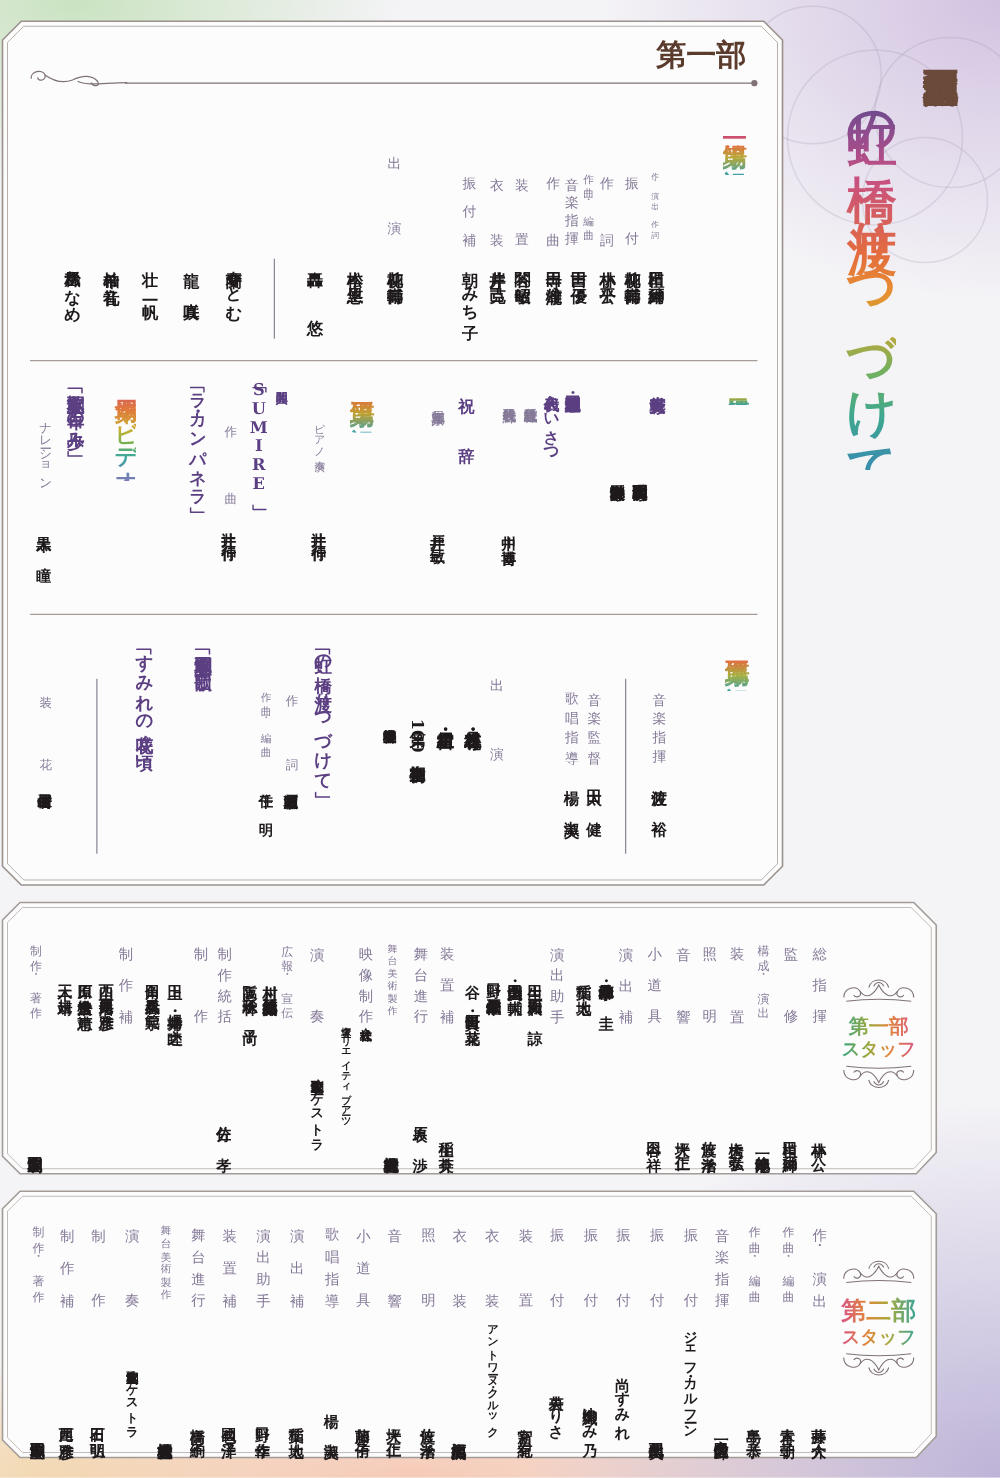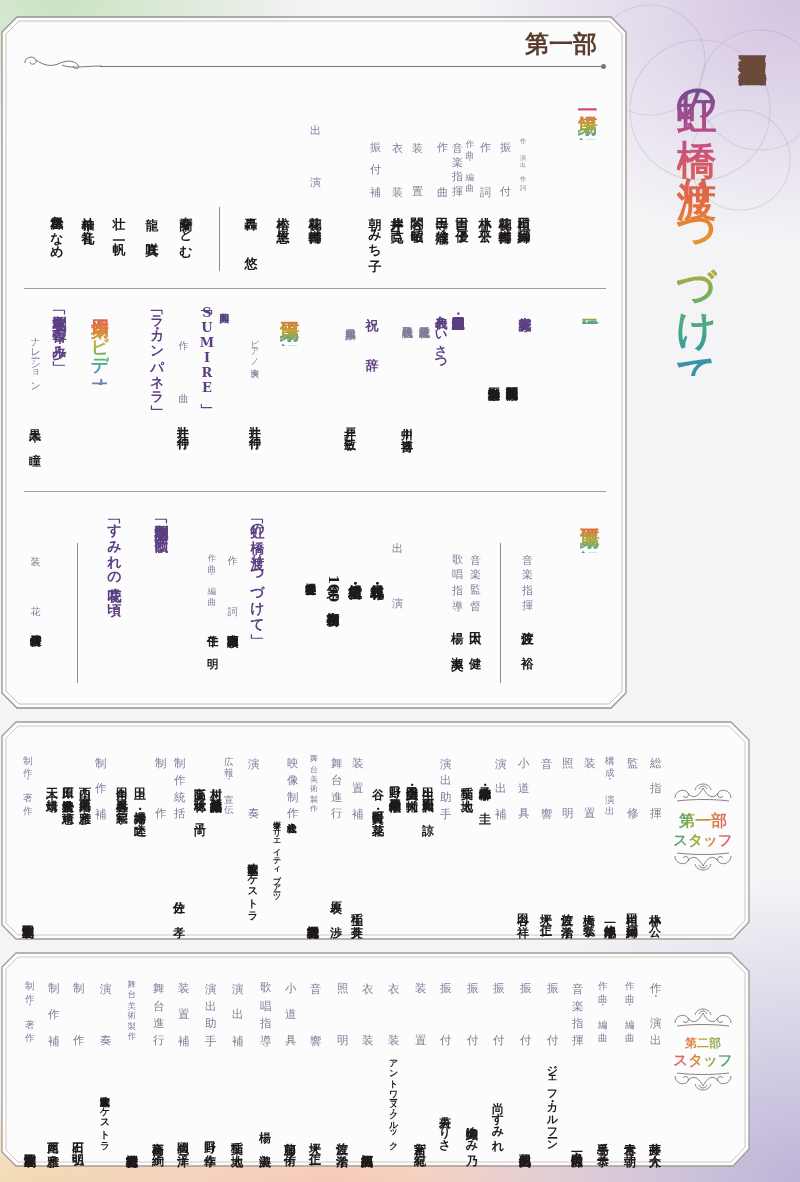--- a/index.html
+++ b/index.html
@@ -244,21 +244,21 @@
   <svg width="60" height="24" viewBox="0 0 60 24">
       <g fill="none" stroke="#7f7275" stroke-width="0.9">
         <path d="M2 18 C2 10 12 8 15 13 C17 17 12 19 10 16"></path>
         <path d="M58 18 C58 10 48 8 45 13 C43 17 48 19 50 16"></path>
         <path d="M15 13 C20 20 26 16 30 8 C34 16 40 20 45 13"></path>
         <path d="M22 10 C24 2 36 2 38 10"></path>
         <path d="M26 9 C28 5 32 5 34 9"></path>
         <path d="M4 21 C20 19 40 19 56 21"></path>
       </g>
     </svg>
-  <div class="em-t em2" style="font-size:12px;margin-top:7px">第二部</div>
+  <div class="em-t em2" style="font-size:20px;margin-top:7px">第二部</div>
   <div class="em-t em2" style="font-size:14.5px">スタッフ</div>
   <svg class="flip" width="60" height="24" viewBox="0 0 60 24" style="margin-top:1px">
       <g fill="none" stroke="#7f7275" stroke-width="0.9">
         <path d="M2 18 C2 10 12 8 15 13 C17 17 12 19 10 16"></path>
         <path d="M58 18 C58 10 48 8 45 13 C43 17 48 19 50 16"></path>
         <path d="M15 13 C20 20 26 16 30 8 C34 16 40 20 45 13"></path>
         <path d="M22 10 C24 2 36 2 38 10"></path>
         <path d="M26 9 C28 5 32 5 34 9"></path>
         <path d="M4 21 C20 19 40 19 56 21"></path>
       </g>

